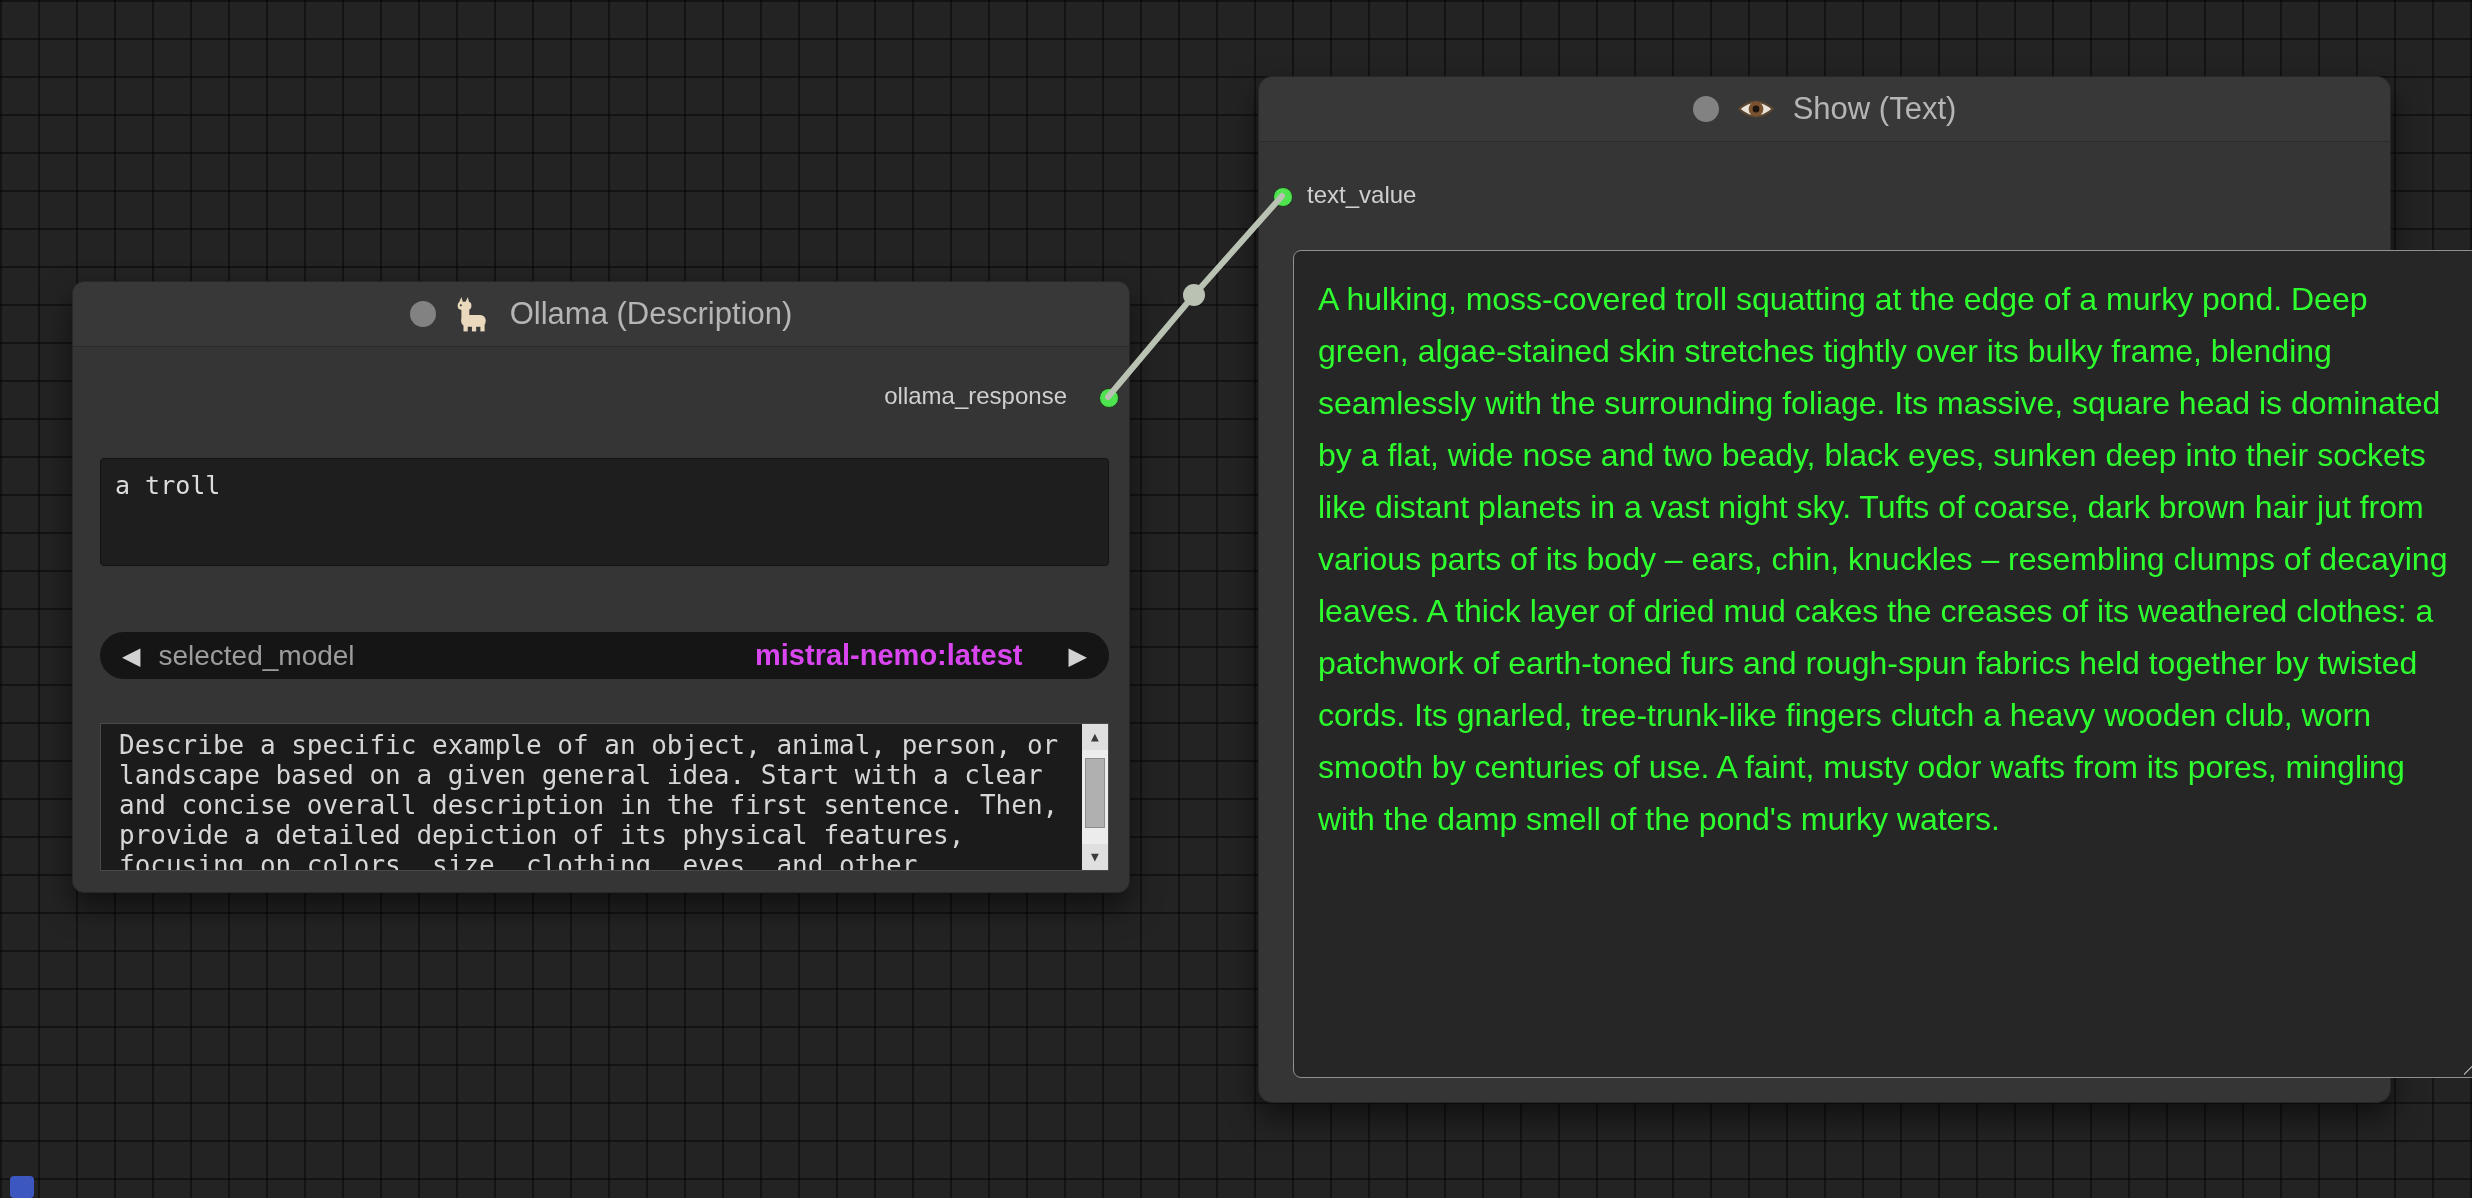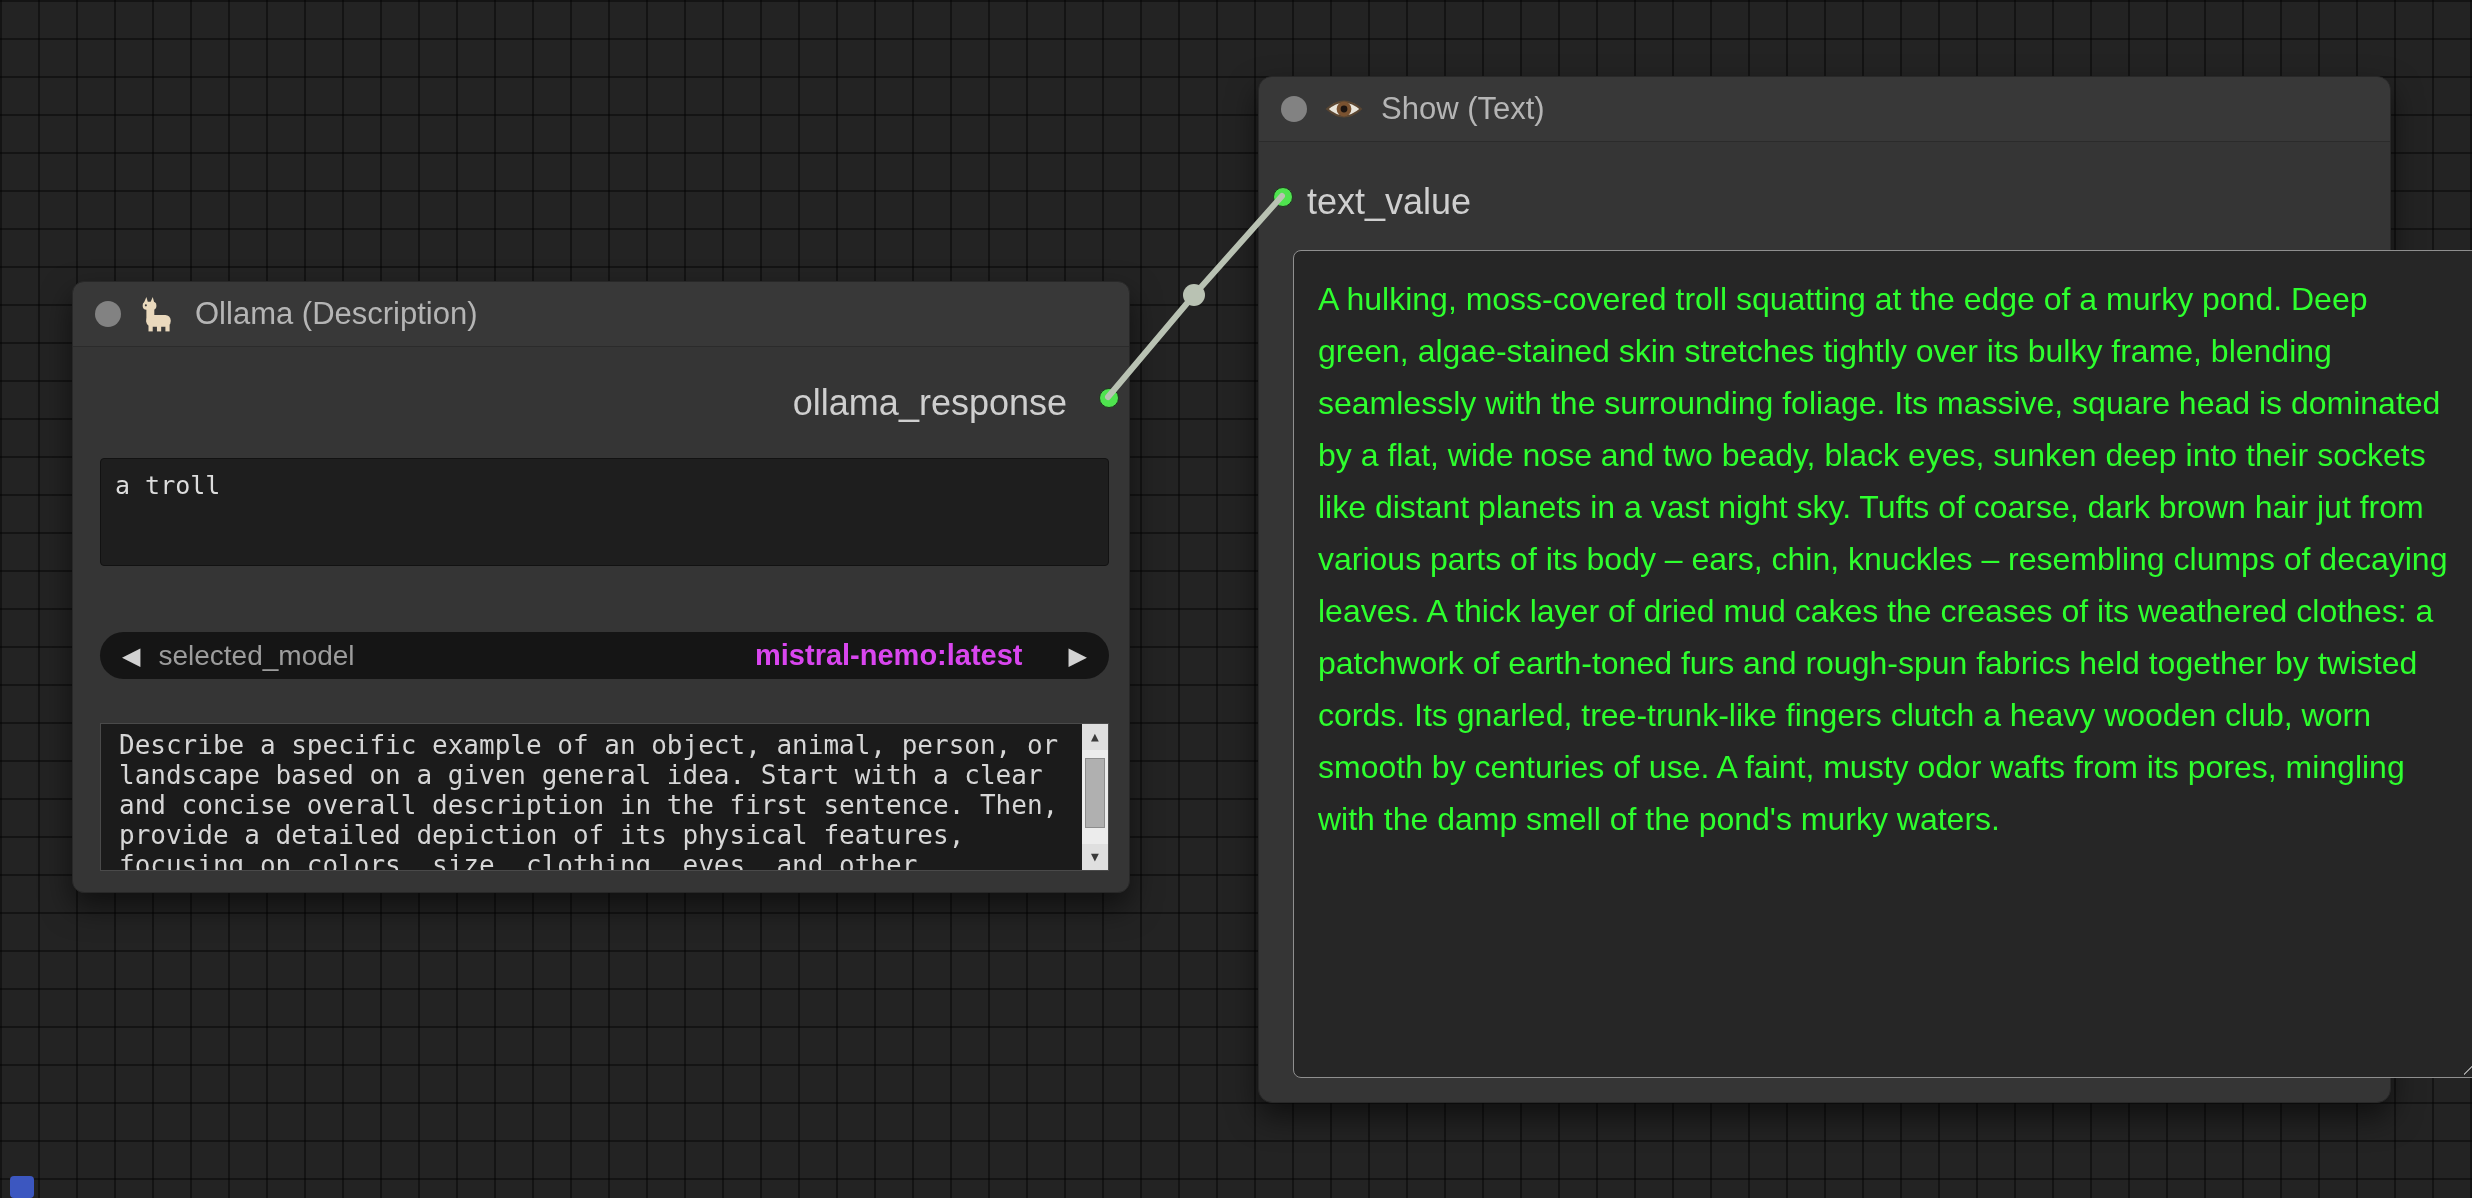--- a/index.html
+++ b/index.html
@@ -17,29 +17,30 @@
     position:absolute;background:#353535;border-radius:12px;
     border:1px solid #282828;
     box-shadow:0 14px 30px rgba(0,0,0,.55);
     z-index:2;
   }
   .node-title{
     height:64px;display:flex;align-items:center;gap:18px;padding:0 22px;
     color:#b5b5b5;font-size:31px;border-bottom:1px solid rgba(0,0,0,.22);
     border-radius:12px 12px 0 0;background:rgba(255,255,255,0.02);
     white-space:nowrap;
+    justify-content:center;
   }
   .title-dot{width:26px;height:26px;border-radius:50%;background:#828282;flex:none;}
   .title-icon{width:38px;height:38px;flex:none;}
 
   .slot-dot{
     position:absolute;width:20px;height:20px;border-radius:50%;
     background:#4fe34f;border:1px solid #1e3a1e;box-sizing:border-box;
   }
-  .slot-label{position:absolute;color:#cfcfcf;font-size:36px;}
+  .slot-label{position:absolute;color:#cfcfcf;font-size:24px;}
 
   
   .ollama-node{left:72px;top:281px;width:1056px;height:610px;}
   .o-output-label{top:100px;right:62px;}
   .o-output-dot{top:106px;left:1026px;}
   .o-prompt{
     position:absolute;left:27px;top:176px;width:1009px;height:108px;box-sizing:border-box;
     background:#1e1e1e;border:1px solid #121212;border-radius:4px;
     color:#dcdcdc;font-family:"DejaVu Sans Mono", monospace;font-size:25px;
     padding:12px 14px;overflow:hidden;white-space:pre-wrap;

